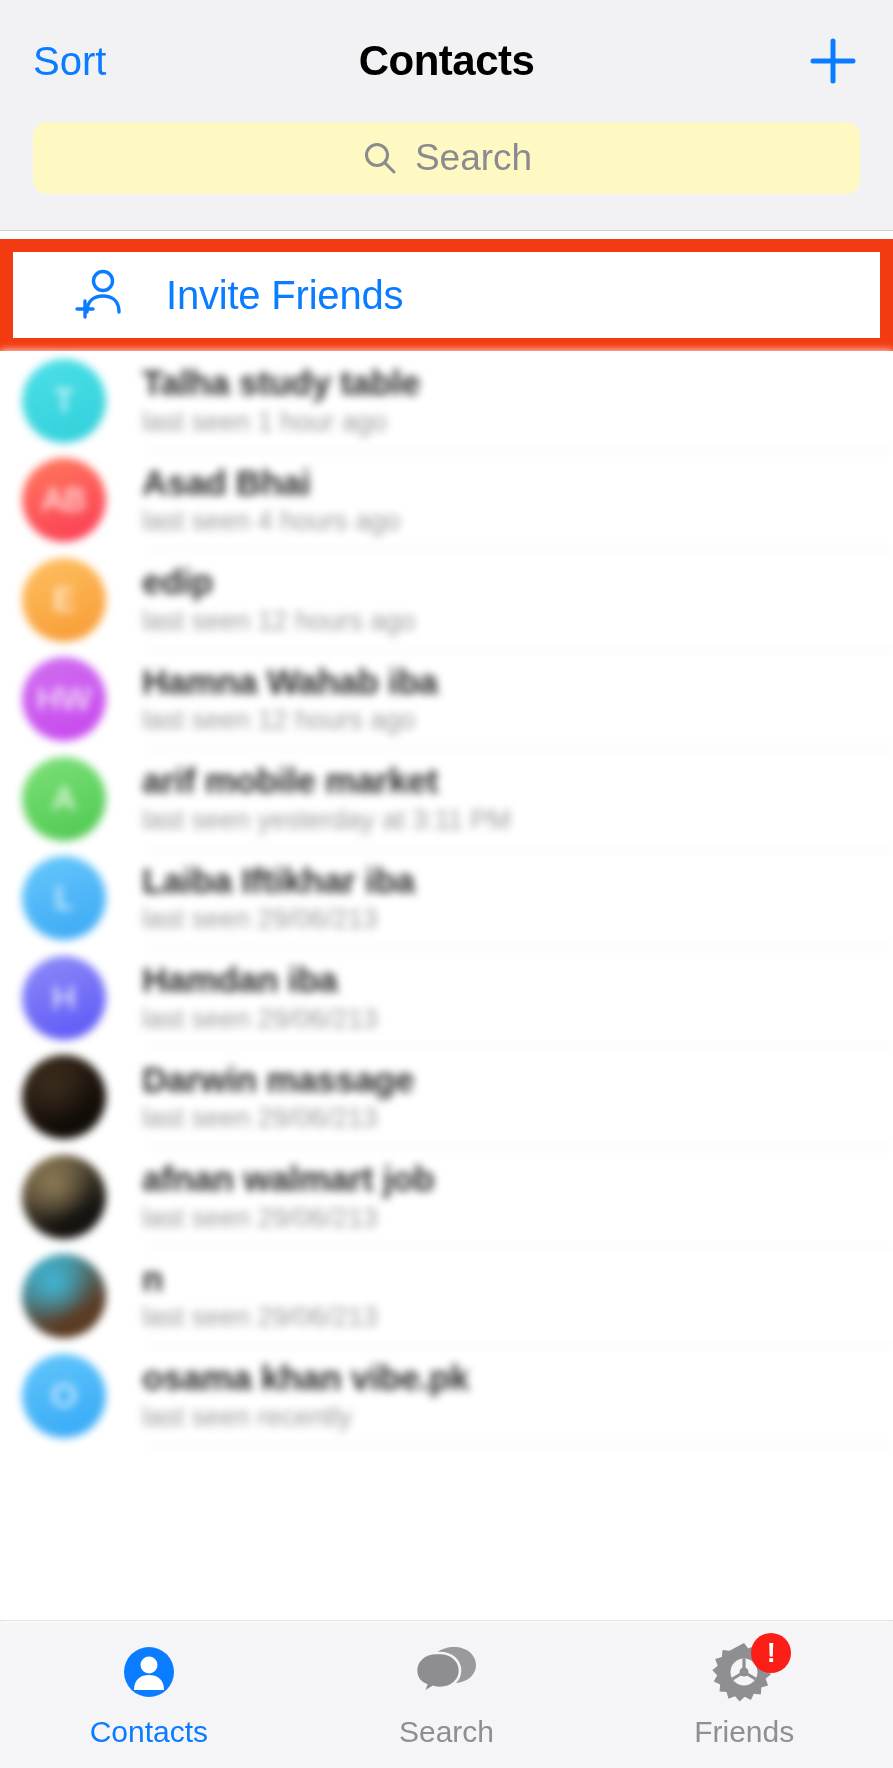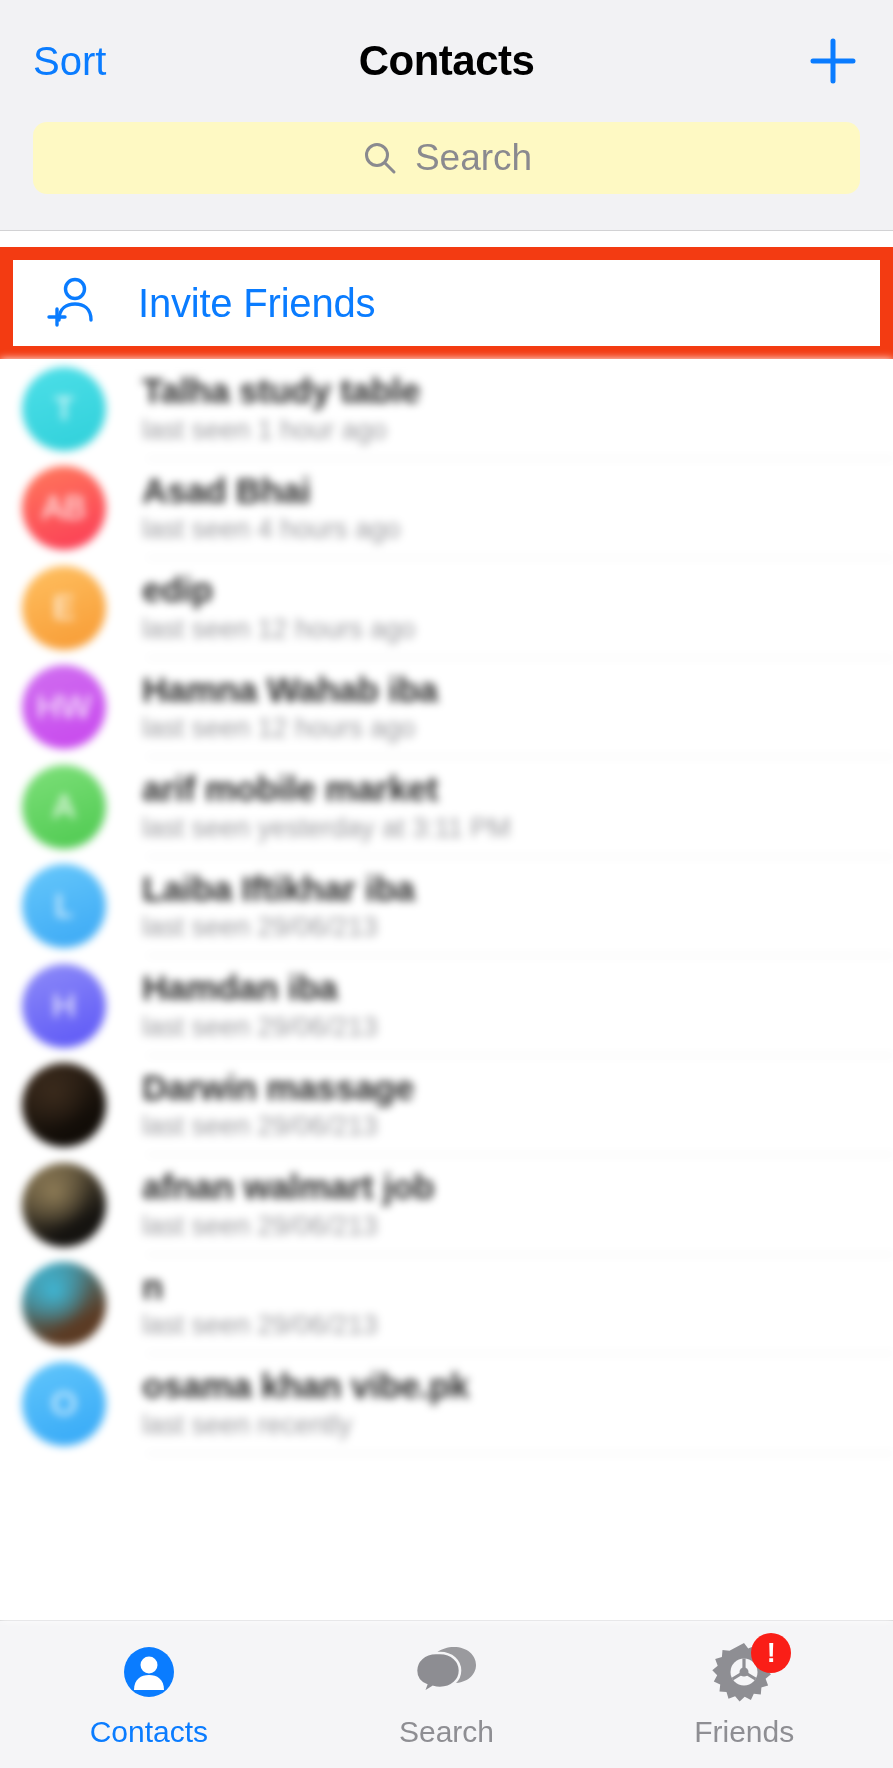--- a/index.html
+++ b/index.html
@@ -108,21 +108,22 @@
     font-size: 40px;
     color: #0a7cff;
     margin-left: 30px;
     letter-spacing: -0.2px;
   }
 
   
   .highlight-box {
     border: 13px solid #f33b12;
     background: #ffffff;
-    margin-top: 16px;
+    margin-top: 8px;
+    padding-left: 28px;
   }
   .highlight-box .action-row {
     height: 86px;
     padding-left: 23px;
   }
 
   
   .contact-list {
     flex: 1 1 auto;
     background: #ffffff;

